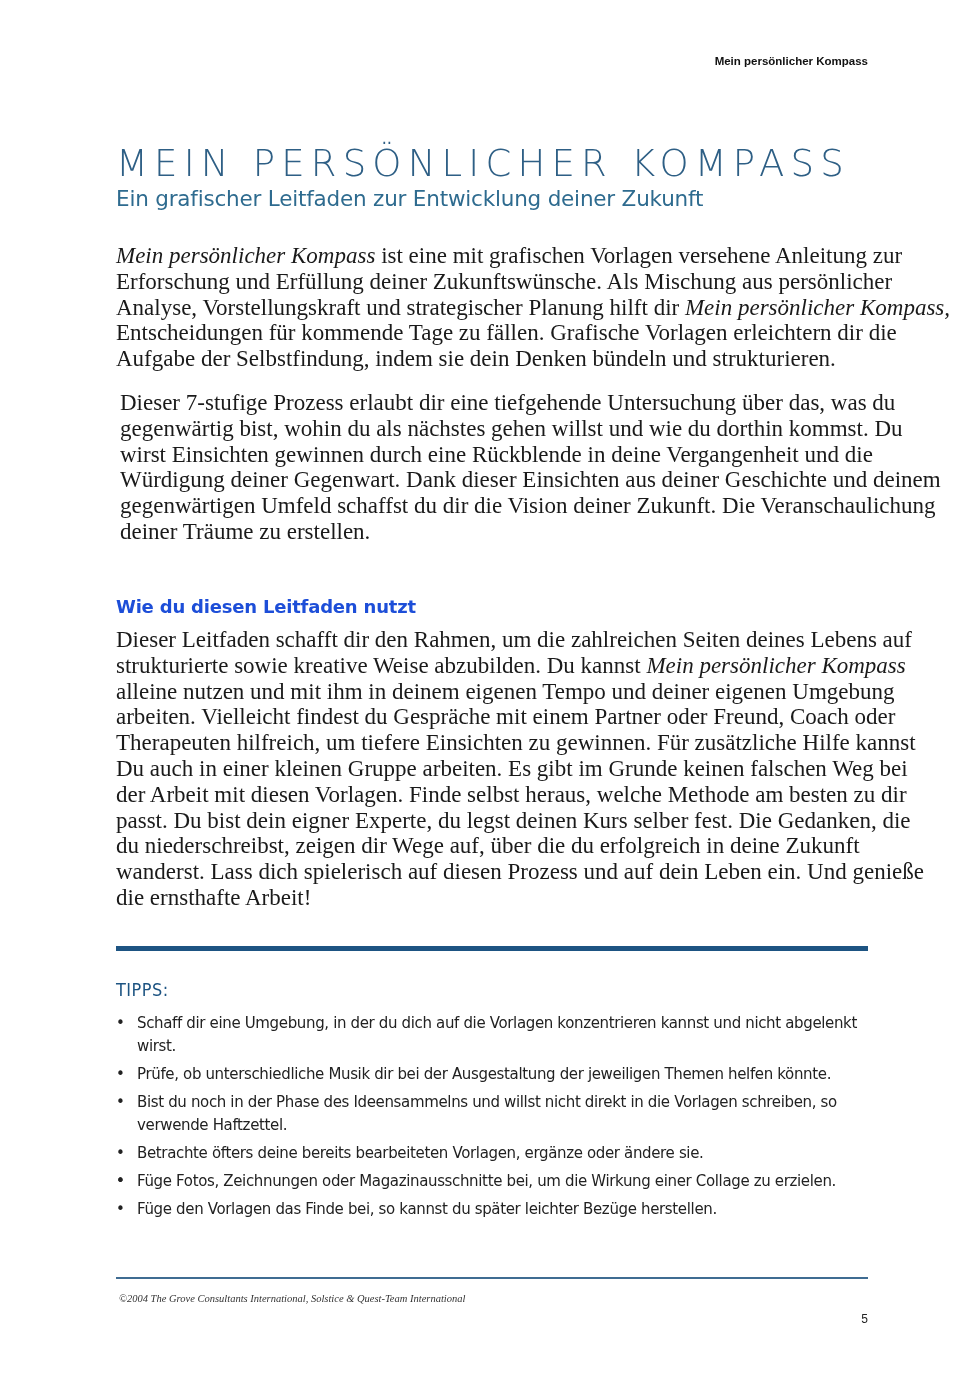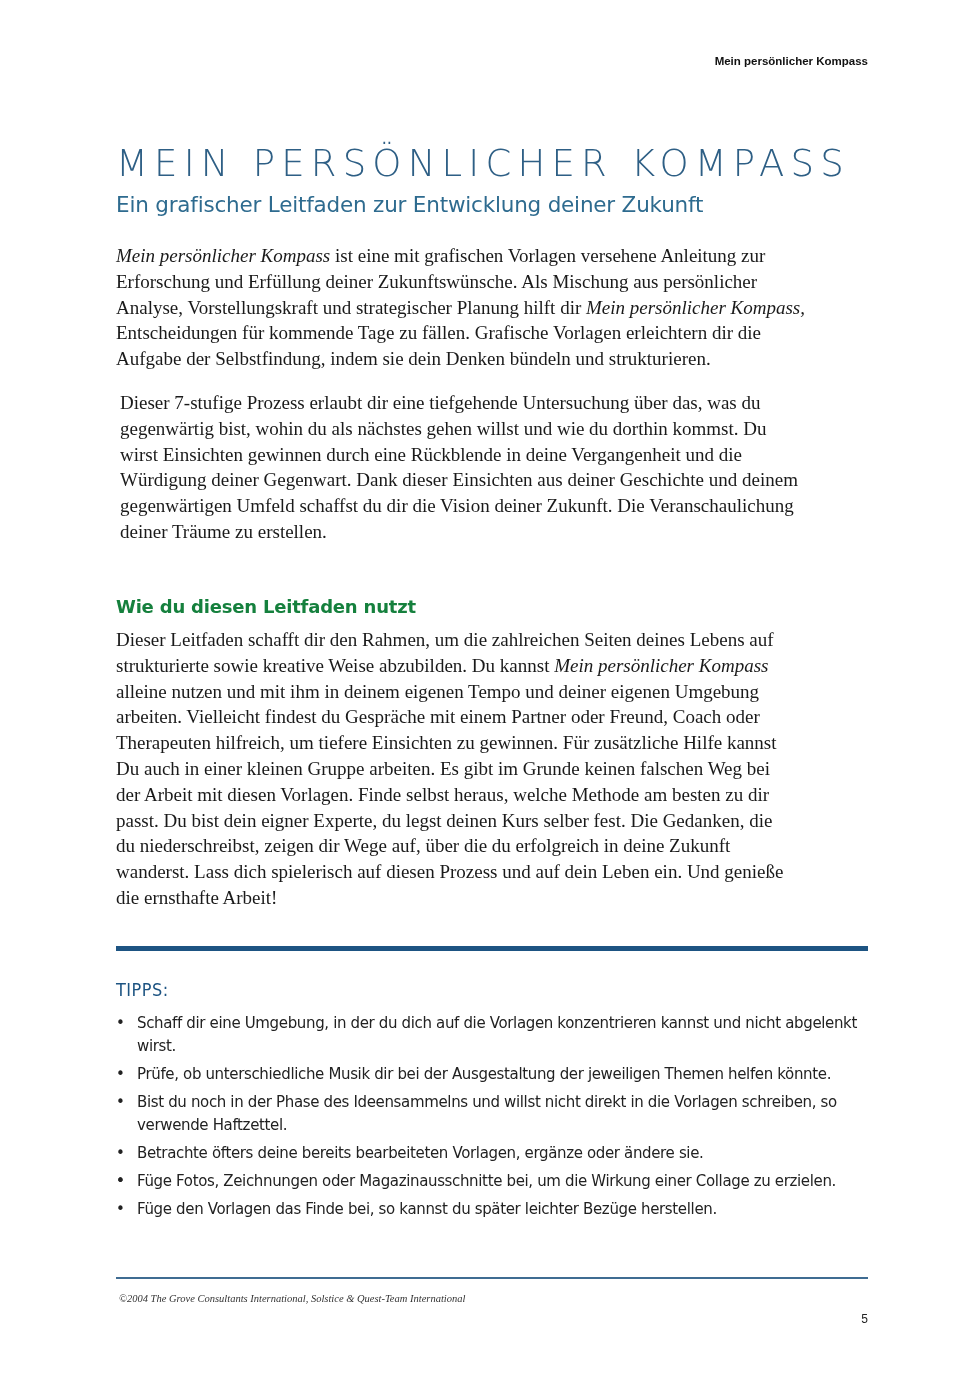--- a/index.html
+++ b/index.html
@@ -36,47 +36,47 @@
       font-family: "DejaVu Sans", sans-serif;
       font-weight: 300;
       font-size: 37px;
       letter-spacing: 6.2px;
       color: #2e5f85;
       white-space: nowrap;
       line-height: 44px;
     }
     .subtitle {
       position: absolute;
-      top: 190px;
+      top: 184px;
       left: 0;
       font-family: "DejaVu Sans", sans-serif;
       font-size: 21.5px;
       color: #2e6b8f;
       white-space: nowrap;
       line-height: 30px;
       letter-spacing: -0.2px;
     }
     .body-text {
       font-family: "Liberation Serif", serif;
-      font-size: 19px;
+      font-size: 23px;
       line-height: 25.8px;
       color: #1a1a1a;
       margin: 0;
     }
     .body-text em { font-style: italic; }
     .para1 { position: absolute; top: 243px; left: 0; width: 752px; }
     .para2 { position: absolute; top: 390px; left: 4px; width: 752px; }
     .section-heading {
       position: absolute;
       top: 595px;
       left: 0;
       font-family: "DejaVu Sans", sans-serif;
       font-weight: bold;
       font-size: 18px;
-      color: #15803d;
+      color: #1d4ed8;
       line-height: 24px;
       letter-spacing: -0.2px;
     }
     .para3 { position: absolute; top: 627px; left: 0; width: 752px; }
     .line { display: block; white-space: nowrap; }
     .thick-rule {
       position: absolute;
       top: 946px;
       left: 0;
       width: 752px;

